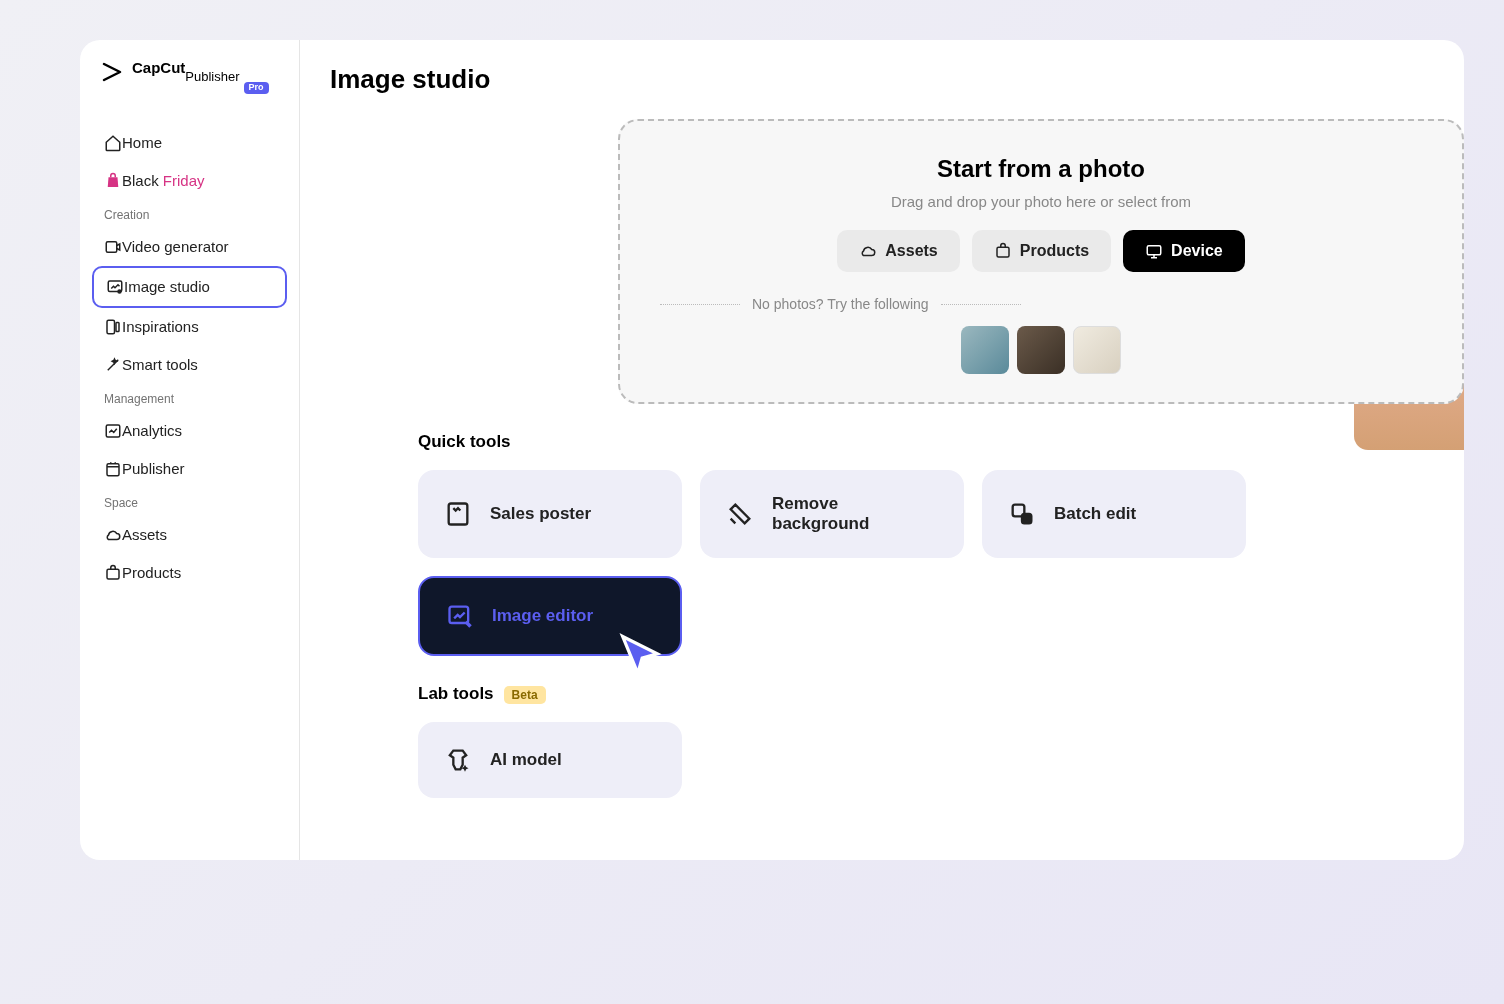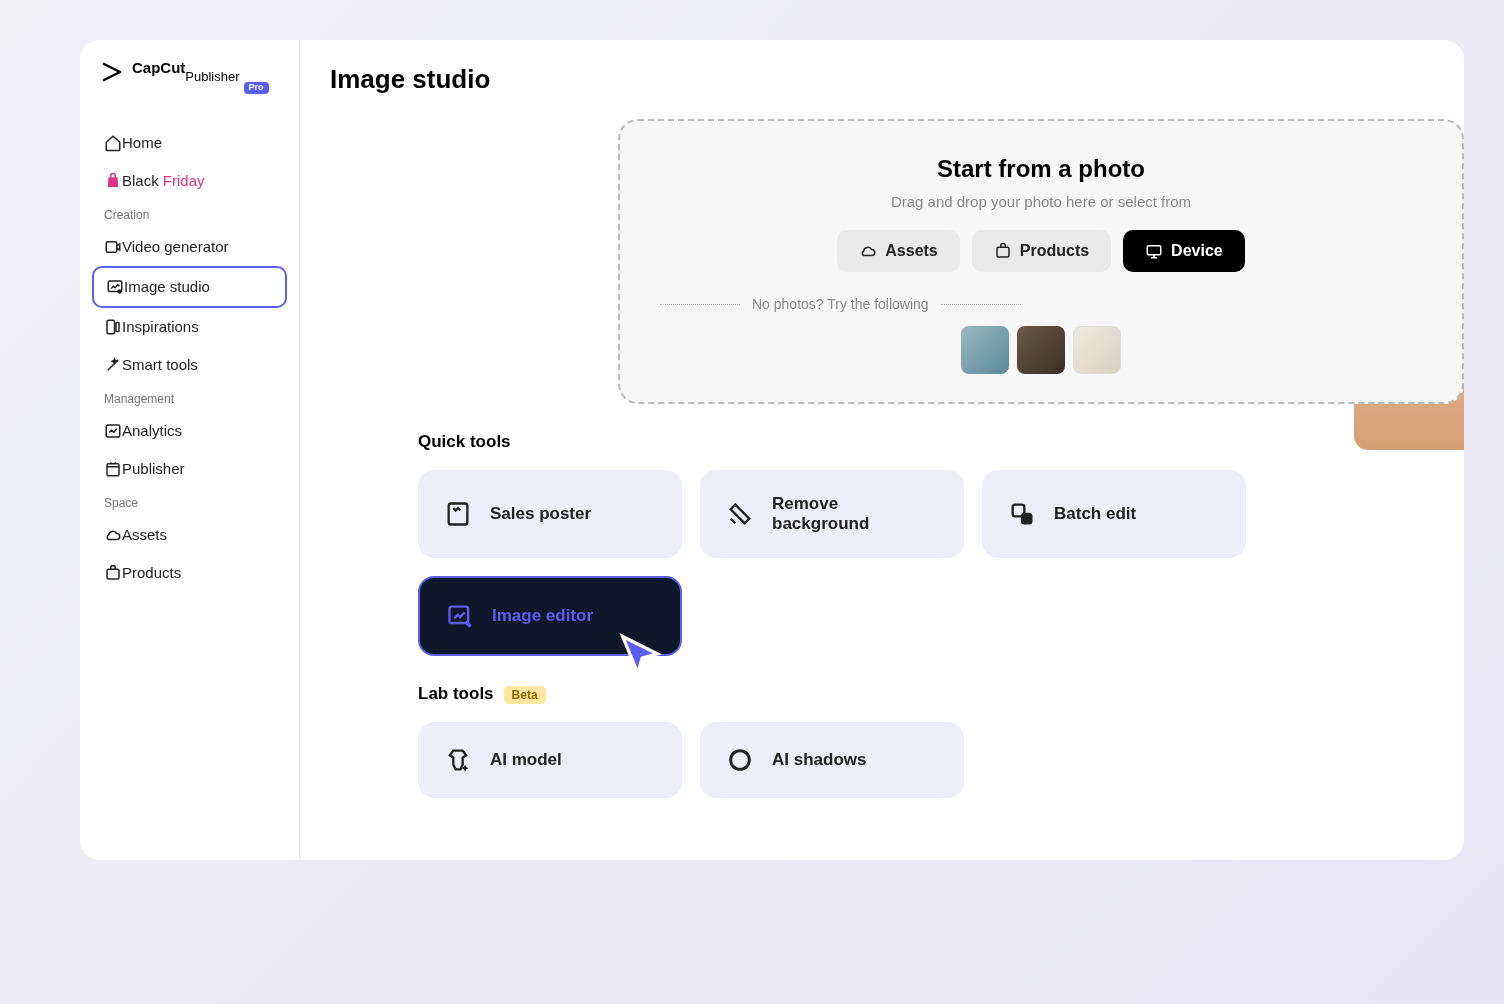--- a/index.html
+++ b/index.html
@@ -233,22 +233,16 @@
         <span class="beta-badge">Beta</span>
       </div>
       <div class="tool-grid">
         <div class="tool-card">
           <svg class="tool-icon" viewBox="0 0 24 24" fill="none" stroke="#222" stroke-width="2">
               <path d="M8 4h8l3 4-3 2v6l-2 4h-4l-2-4v-6L5 8l3-4z"></path>
               <path d="M18 16l1 2 2 1-2 1-1 2-1-2-2-1 2-1 1-2z" fill="#222" stroke="none"></path>
             </svg>
           <span>AI model</span>
         </div>
-        <div class="tool-card">
-          <svg class="tool-icon" viewBox="0 0 24 24" fill="none" stroke="#222" stroke-width="2.5">
-              <circle cx="12" cy="12" r="8"></circle>
-            </svg>
-          <span>AI shadows</span>
-        </div>
       </div>
     </div>
   </main>
 </div>
 
 </body></html>

